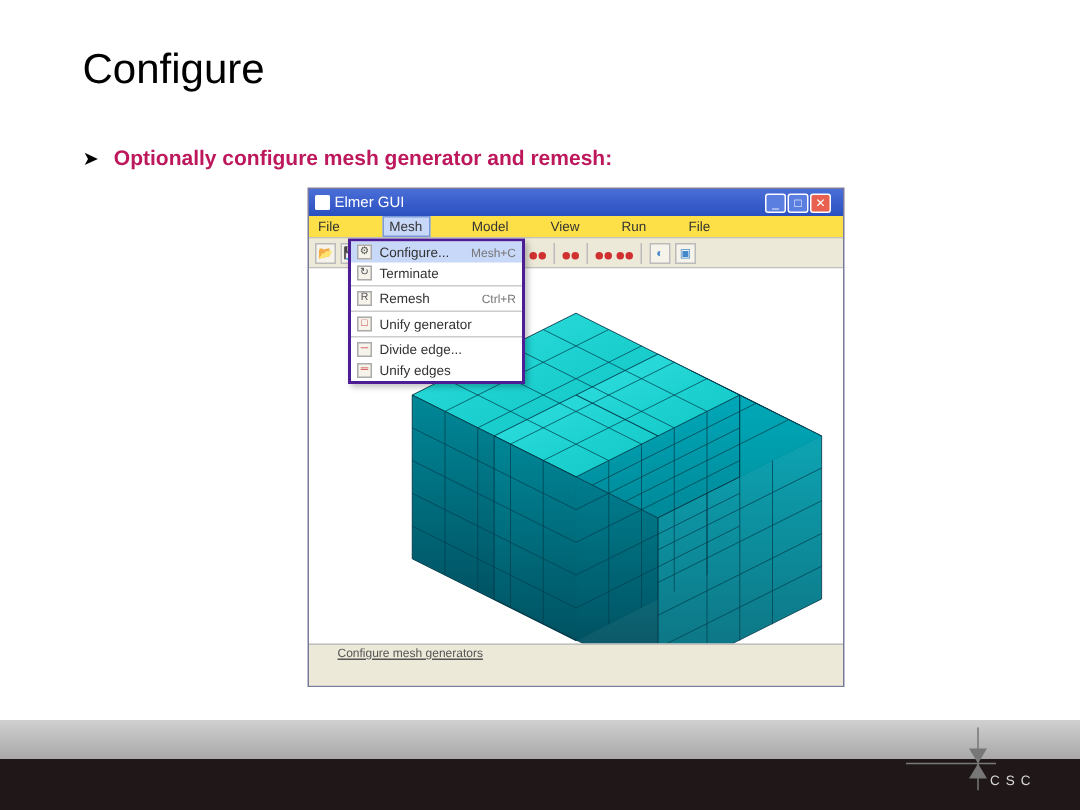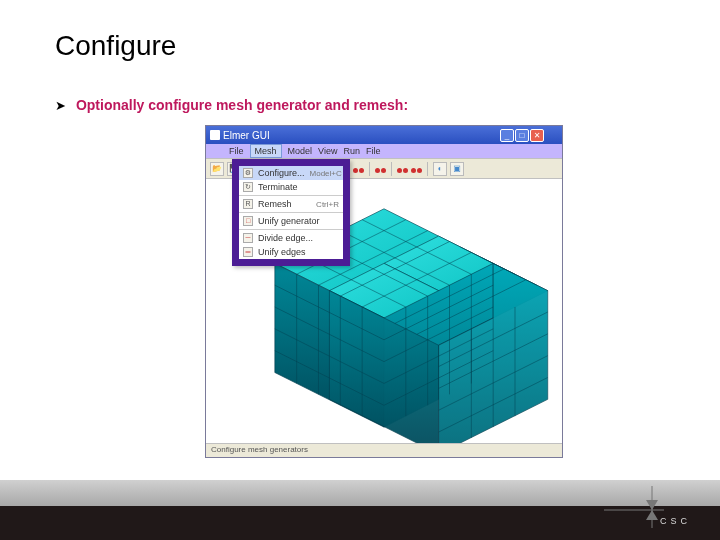--- a/index.html
+++ b/index.html
@@ -47,21 +47,21 @@
     border: 1px solid #7a7a9a;
     background: #fff;
     font-family: Tahoma, Arial, sans-serif;
   }
   .titlebar {
     height: 18px;
     background: linear-gradient(#4a6fd8, #2a4fc0);
     display: flex;
     align-items: center;
     justify-content: space-between;
-    padding: 0 18px 0 4px;
+    padding: 0 8px 0 4px;
   }
   .titlebar-left {
     display: flex;
     align-items: center;
     gap: 3px;
   }
   .app-icon {
     width: 10px;
     height: 10px;
     background: #fff;
@@ -82,24 +82,24 @@
     border-radius: 2px;
     font-size: 8px;
     line-height: 11px;
     text-align: center;
     color: #fff;
     background: #5a7fe0;
   }
   .win-btn.close { background: #e86050; }
   .menubar {
     height: 15px;
-    background: #c4b5fd;
-    display: flex;
-    gap: 6px;
-    padding: 0 23px;
+    background: #fde047;
+    display: flex;
+    gap: 28px;
+    padding: 0 6px;
     font-size: 9px;
     align-items: center;
     color: #333;
     border-bottom: 1px solid #c0c0c0;
   }
   .menubar .menu-active {
     background: #c8d8f8;
     padding: 1px 4px;
     border: 1px solid #7a9ad8;
   }
@@ -127,21 +127,21 @@
   }
   .red-pair { display:flex; gap:1px; }
   .red-dot { width:5px; height:5px; background:#d03030; border-radius:50%; margin-top:4px; }
 
   .dropdown {
     position: absolute;
     top: 33px;
     left: 26px;
     width: 118px;
     background: #fff;
-    border: 7px solid #4c1d95;
+    border: 2px solid #4c1d95;
     font-size: 9px;
     box-shadow: 2px 2px 4px rgba(0,0,0,0.25);
     z-index: 5;
   }
   .dd-item {
     display: flex;
     align-items: center;
     padding: 2px 4px;
     gap: 5px;
   }
@@ -162,26 +162,27 @@
     right: 0;
     bottom: 14px;
     background: #fff;
     overflow: hidden;
   }
   .statusbar {
     position: absolute;
     bottom: 0;
     left: 0;
     right: 0;
-    height: 14px;
+    height: 28px;
     background: #ece9d8;
     border-top: 1px solid #c0c0c0;
     font-size: 8px;
     color: #555;
-    padding: 1px 5px;
+    padding: 1px 19px;
+    text-decoration: underline;
   }
 
   
   .mesh-svg { width: 100%; height: 100%; }
 
   
   .footer-band {
     position: absolute;
     left: 0; right: 0;
     bottom: 34px;
@@ -265,21 +266,21 @@
       </div>
     <div class="tool-sep"></div>
     <div class="tool-ic" style="color:#48c">◐</div>
     <div class="tool-ic" style="color:#48c">▣</div>
   </div>
 
   <div class="dropdown">
     <div class="dd-item hl">
       <div class="dd-ic">⚙</div>
       <div class="dd-label">Configure...</div>
-      <div class="dd-short">Model+C</div>
+      <div class="dd-short">Mesh+C</div>
     </div>
     <div class="dd-item">
       <div class="dd-ic">↻</div>
       <div class="dd-label">Terminate</div>
     </div>
     <div class="dd-sep"></div>
     <div class="dd-item">
       <div class="dd-ic">R</div>
       <div class="dd-label">Remesh</div>
       <div class="dd-short">Ctrl+R</div>

